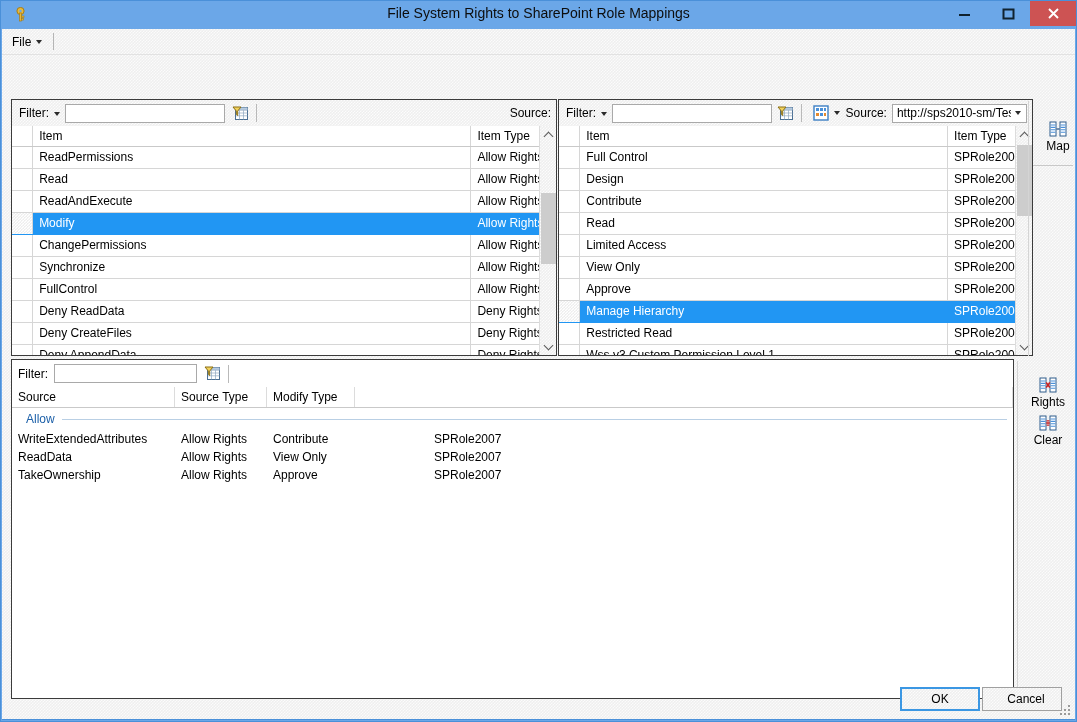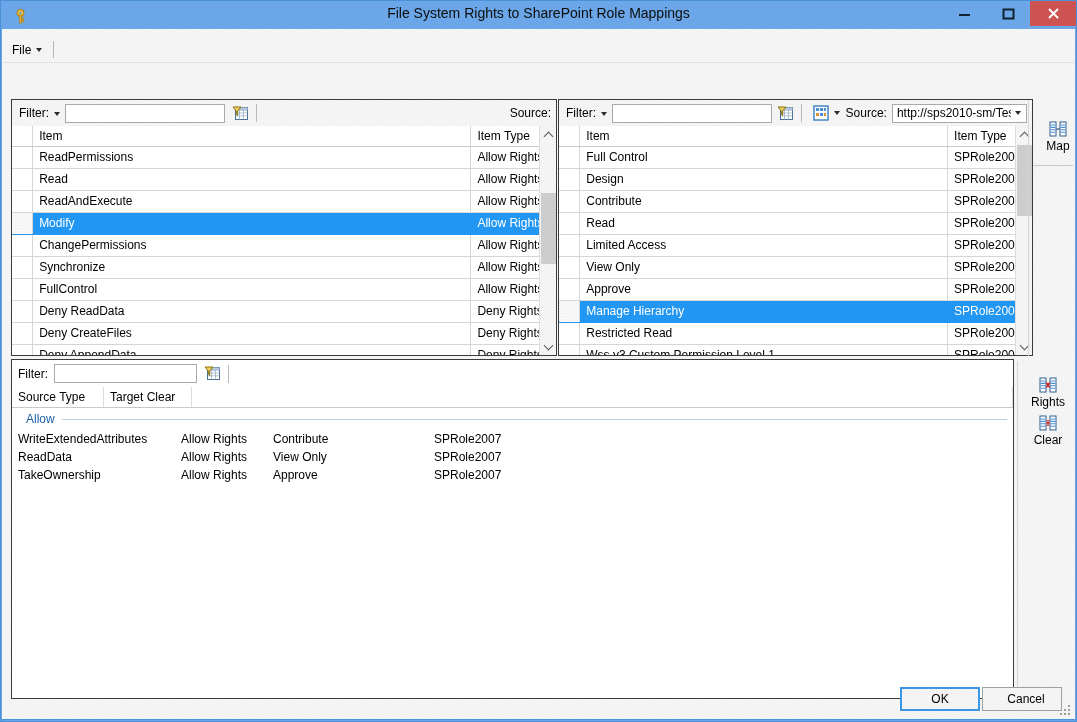--- a/index.html
+++ b/index.html
@@ -17,21 +17,21 @@
   .window {
     position: absolute; left: 0; top: 0;
     width: 1077px; height: 722px;
     background: #6ba7e8;
     border: 1px solid #4a90d9;
   }
   .titlebar {
     position: absolute; left: 0; top: 0;
     width: 1075px; height: 28px;
     background: #6ba7e8;
-    display: flex; align-items: flex-end;
+    display: flex; align-items: flex-start;
   }
   .title-icon {
     width: 28px; height: 26px;
     display: flex; align-items: center; justify-content: center;
     margin-left: 6px;
   }
   .title-text {
     position: absolute;
     left: 0; right: 0; top: 4px;
     text-align: center;
@@ -59,21 +59,21 @@
     background-image:
       linear-gradient(45deg, rgba(255,255,255,.7) 25%, transparent 25%, transparent 75%, rgba(255,255,255,.7) 75%),
       linear-gradient(45deg, rgba(255,255,255,.7) 25%, transparent 25%, transparent 75%, rgba(255,255,255,.7) 75%);
     background-size: 3px 3px;
     background-position: 0 0, 1.5px 1.5px;
     background-color: #efefef;
     border-bottom: 1px solid #4a90d9;
   }
 
   .menubar {
-    position: absolute; left: 0; top: 8px;
+    position: absolute; left: 0; top: 0;
     width: 1073px; height: 26px;
     display: flex; align-items: center;
     border-bottom: 1px solid #e2e2e2;
   }
   .menu-item {
     padding: 3px 8px 3px 10px;
     font-size: 12px;
     display: flex; align-items: center; gap: 5px;
   }
   .menu-sep {
@@ -580,22 +580,23 @@
             <rect x="3.5" y="2.5" width="12" height="12" fill="#fff" stroke="#4b6f93" stroke-width="1"></rect>
             <rect x="3.5" y="2.5" width="12" height="2.6" fill="#b7cbe0"></rect>
             <path d="M4 5.2 H15.5 M4 8 H15.5 M4 10.8 H15.5 M7.5 5.2 V14.5 M11.5 5.2 V14.5" stroke="#8fa8c0" stroke-width=".7"></path>
             <path d="M1 2 L9 2 L5.7 6 L5.7 10.5 L4.3 9.3 L4.3 6 Z" fill="#f2d25c" stroke="#8a6f15" stroke-width="1"></path>
           </svg>
         </div>
         <div class="tb-vsep"></div>
       </div>
 
       <div class="map-header">
+        <div style="width:163px">Source</div>
         <div style="width:92px">Source Type</div>
-        <div style="width:88px">Target Clear</div>
+        <div style="width:88px">Modify Type</div>
         <div style="flex:1"></div>
       </div>
 
       <div id="mapping-body">
           <div class="group-header">
             <span>Allow</span>
             <span class="rule"></span>
           </div>
           <div class="map-row">
             <div style="width: 163px;">WriteExtendedAttributes</div>

